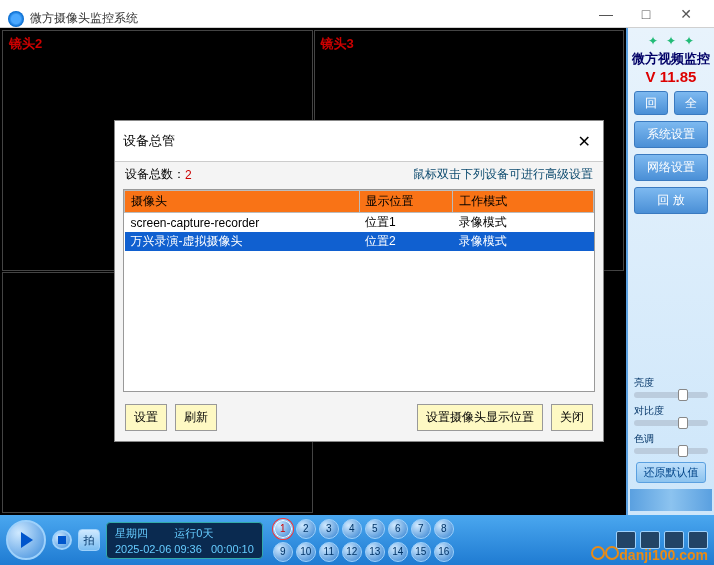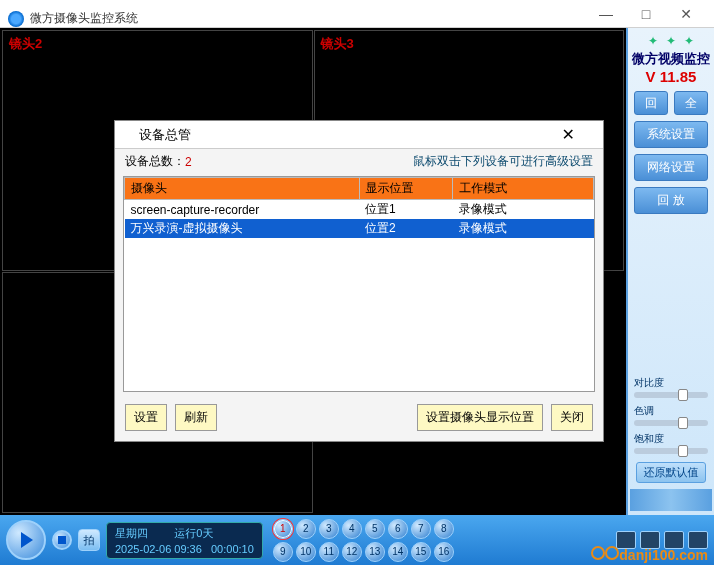--- a/index.html
+++ b/index.html
@@ -50,21 +50,21 @@
 .num-btn { width: 20px; height: 20px; border-radius: 50%; background: radial-gradient(circle at 30% 30%,#cfe9ff,#2f7fd0); border: 1px solid #9ed1fb; font-size: 10px; color: #036; display: flex; align-items: center; justify-content: center; cursor:pointer; }
 .num-btn.active { box-shadow: 0 0 0 1px #f33, inset 0 0 0 1px #fff; color:#c00; }
 .bottom-icons{display:flex;gap:4px;margin-left:auto;}
 .bottom-icons div{width:20px;height:18px;background:#246;border:1px solid #9ed1fb;border-radius:2px;cursor:pointer;}
 .watermark{position:absolute;right:6px;bottom:2px;color:#ff8c00;font-size:14px;font-weight:bold;opacity:.9;}
 .watermark .oo{display:inline-flex;gap:-2px;}
 .watermark .o{display:inline-block;width:14px;height:14px;border:2px solid #ff8c00;border-radius:50%;}
 
 
 .modal { position: absolute; left: 114px; top: 120px; width: 490px; height: 322px; background: #f4f4f4; border: 1px solid #888; box-shadow: 2px 2px 8px rgba(0,0,0,.3); display:flex; flex-direction:column; }
-.modal-title { height: 28px; background: #fff; border-bottom: 1px solid #ccc; display: flex; align-items: center; padding: 0 24px; font-size: 13px; }
+.modal-title { height: 41px; background: #fff; border-bottom: 1px solid #ccc; display: flex; align-items: center; padding: 0 8px; font-size: 13px; }
 .modal-title .close-x { margin-left: auto; font-size: 16px; cursor: pointer; padding:0 4px;}
 .modal-sub { display: flex; align-items: center; padding: 4px 10px; font-size: 12px; }
 .modal-sub .count{color:#c00;}
 .modal-sub .hint{margin-left:auto;color:#0c4a6e;}
 .table-wrap { margin: 2px 8px; background: #fff; border: 1px solid #999; flex:1; overflow:auto; }
 table { width: 100%; border-collapse: collapse; font-size: 12px; }
 th { background: #f97316; border: 1px solid #bbb; padding: 2px 6px; text-align: left; font-weight: normal; position:relative; }
 th::before{content:"";position:absolute;right:3px;top:50%;border:3px solid transparent;}
 td { padding: 1px 6px; border-right:0; }
 tr.sel td { background: #1060d0; color: #fff; }
@@ -109,33 +109,33 @@
     <div class="sb-split">
       <div class="sb-btn-sm">回</div>
       <div class="sb-btn-sm">全</div>
     </div>
     <div class="sb-btn">系统设置</div>
     <div class="sb-btn">网络设置</div>
     <div class="sb-btn">回  放</div>
 
     <div class="sliders">
       <div class="sl-row">
+          <div class="sl-label">亮度</div>
+          <div class="sl-track">
+            <div class="sl-thumb"></div>
+          </div>
+        </div>
+      <div class="sl-row">
           <div class="sl-label">对比度</div>
           <div class="sl-track">
             <div class="sl-thumb"></div>
           </div>
         </div>
       <div class="sl-row">
           <div class="sl-label">色调</div>
-          <div class="sl-track">
-            <div class="sl-thumb"></div>
-          </div>
-        </div>
-      <div class="sl-row">
-          <div class="sl-label">饱和度</div>
           <div class="sl-track">
             <div class="sl-thumb"></div>
           </div>
         </div>
     </div>
     <button class="sb-reset">还原默认值</button>
     <div class="sb-bottom-deco"></div>
   </div>
 </div>
 

